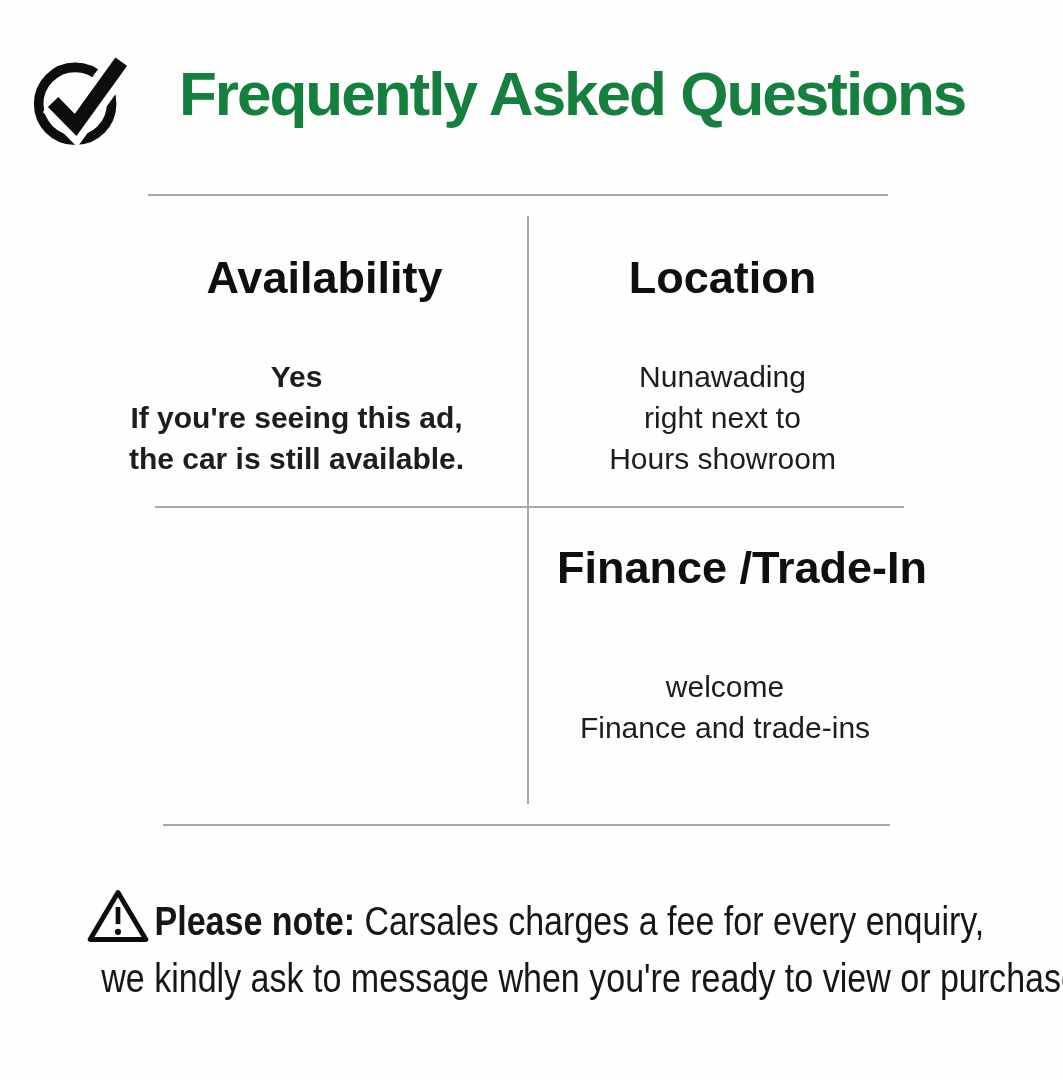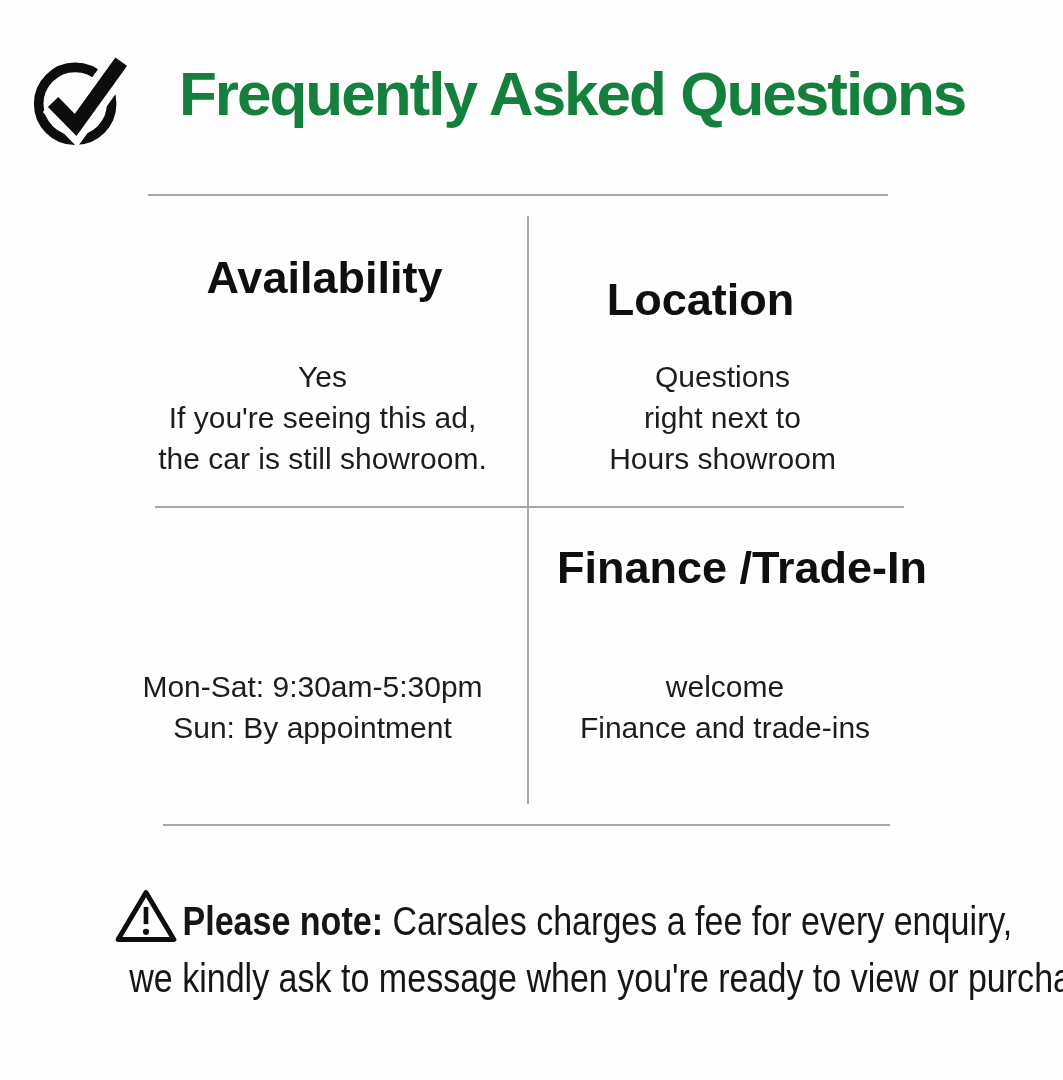--- a/index.html
+++ b/index.html
@@ -56,42 +56,41 @@
     white-space: nowrap;
   }
   .q-body {
     position: absolute;
     text-align: center;
     font-size: 30px;
     line-height: 41px;
     color: #1d1d1d;
   }
   .qh-availability { left: 132px; top: 253px; width: 385px; }
-  .qb-availability { left: 105px;  top: 356px; width: 435px; }
-  .qh-location     { left: 508px; top: 253px; width: 385px; margin-top: 22px; }
+  .qb-availability { left: 79px;  top: 356px; width: 435px; font-weight: bold; }
+  .qh-location     { left: 530px; top: 253px; width: 385px; }
   .qb-location     { left: 520px; top: 356px; width: 405px; }
   .qh-hours        { left: 120px; top: 573px; width: 385px; }
   .qb-hours        { left: 95px;  top: 666px; width: 435px; }
   .qh-finance      { left: 537px; top: 543px; width: 410px; }
   .qb-finance      { left: 520px; top: 666px; width: 410px; }
 
   
   .note {
     position: absolute;
     left: 0;
     top: 888px;
     width: 1063px;
     text-align: center;
     color: #161616;
   }
   .note-line {
     font-size: 41px;
     line-height: 48px;
     white-space: nowrap;
-    padding-left: 28px;
   }
   .squeeze {
     display: inline-block;
     transform: scaleX(0.83);
     transform-origin: 50% 50%;
   }
   .warn-icon-wrap {
     display: inline-block;
     transform: scaleX(1.2);   
     transform-origin: 50% 50%;
@@ -114,34 +113,30 @@
 
   <div class="divider div-top"></div>
   <div class="divider div-mid"></div>
   <div class="divider div-bottom"></div>
   <div class="divider div-vert"></div>
 
   <div class="q-head qh-availability">Availability</div>
   <div class="q-body qb-availability">
     <div>Yes</div>
     <div>If you're seeing this ad,</div>
-    <div>the car is still showroom.</div>
+    <div>the car is still available.</div>
   </div>
 
   <div class="q-head qh-location">Location</div>
   <div class="q-body qb-location">
-    <div>Questions</div>
+    <div>Nunawading</div>
     <div>right next to</div>
     <div>Hours showroom</div>
   </div>
 
-  <div class="q-body qb-hours">
-    <div>Mon-Sat: 9:30am-5:30pm</div>
-    <div>Sun: By appointment</div>
-  </div>
 
   <div class="q-head qh-finance">Finance /Trade-In</div>
   <div class="q-body qb-finance">
     <div>welcome</div>
     <div>Finance and trade-ins</div>
   </div>
 
   <div class="note">
     <div class="note-line">
       <span class="squeeze">

